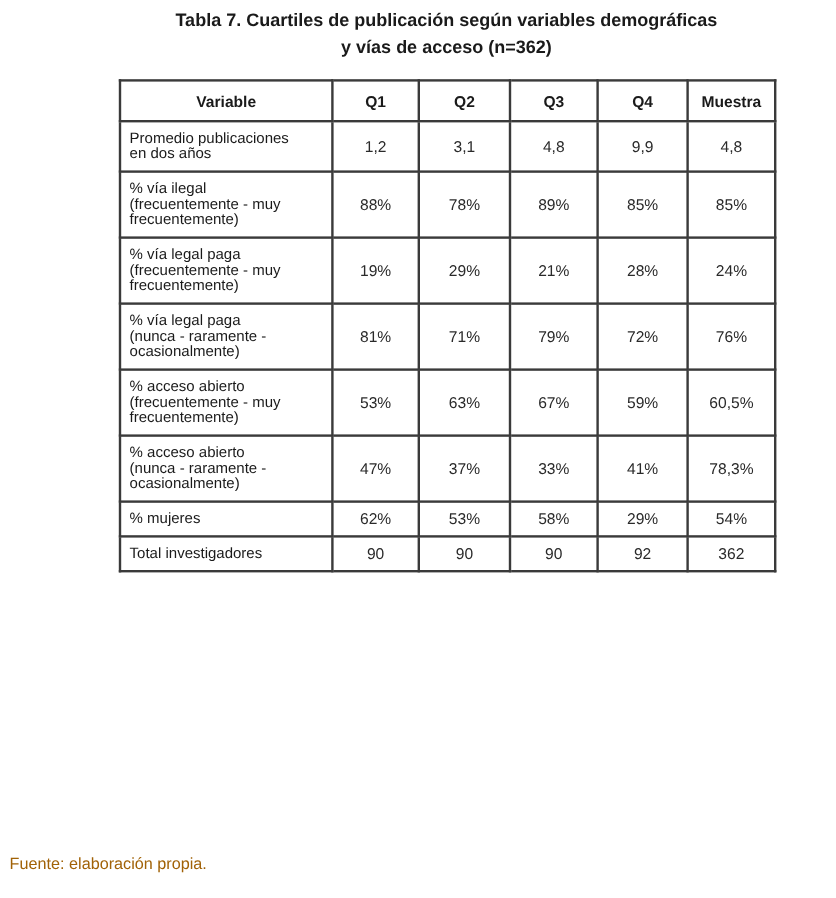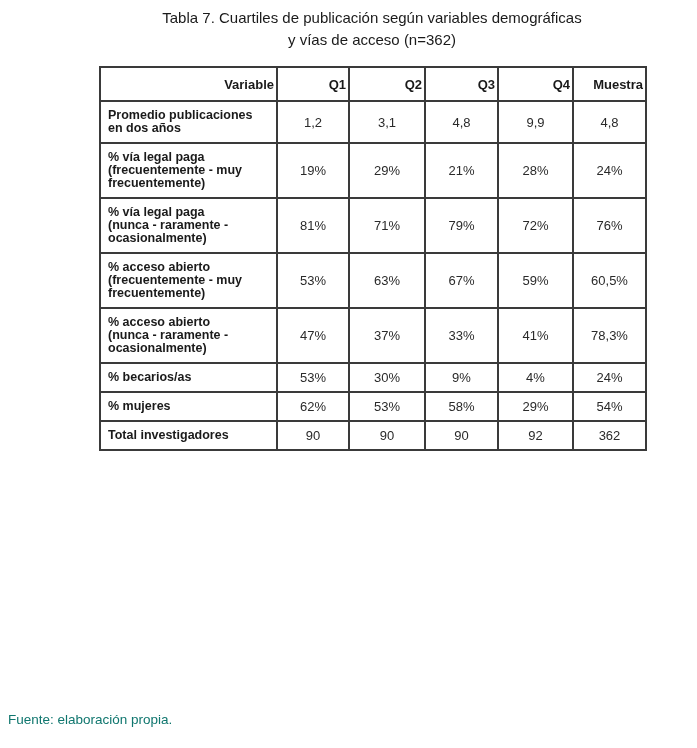--- a/index.html
+++ b/index.html
@@ -15,21 +15,21 @@
     color: #1e1e1e;
     overflow: hidden;
   }
   .doc-title {
     position: absolute;
     left: 99px;
     top: 7px;
     width: 546px;
     text-align: center;
     font-size: 15px;
-    font-weight: normal;
+    font-weight: bold;
     line-height: 22px;
     white-space: pre-line;
     color: #1a1a1a;
   }
   table.quartile-table {
     position: absolute;
     left: 99px;
     top: 66px;
     width: 546px;
     border-collapse: collapse;
@@ -37,44 +37,44 @@
   }
   table.quartile-table th,
   table.quartile-table td {
     border: 2px solid #3a3a3a;
     vertical-align: middle;
   }
   table.quartile-table th {
     font-size: 13px;
     font-weight: bold;
     padding: 8.5px 2px;
-    text-align: right;
+    text-align: center;
     color: #1a1a1a;
   }
   td.row-label {
-    font-weight: bold;
+    font-weight: normal;
     font-size: 12.5px;
     line-height: 13px;
     text-align: left;
     padding: 7px 6px 7px 7px;
     white-space: pre-line;
     color: #1a1a1a;
   }
   td.cell-val {
     font-size: 13px;
     text-align: center;
     padding: 2px;
     color: #2a2a2a;
   }
   .doc-source {
     position: absolute;
     left: 8px;
     top: 712px;
     font-size: 13.5px;
-    color: #0f766e;
+    color: #a16207;
   }
 </style>
 </head>
 <body>
 
 <div class="doc-title">Tabla 7. Cuartiles de publicación según variables demográficas
 y vías de acceso (n=362)</div>
 
 <table class="quartile-table">
   <colgroup>
@@ -97,20 +97,30 @@
   </thead>
   <tbody>
     <tr>
       <td class="row-label">Promedio publicaciones
 en dos años</td>
       <td class="cell-val">1,2</td>
       <td class="cell-val">3,1</td>
       <td class="cell-val">4,8</td>
       <td class="cell-val">9,9</td>
       <td class="cell-val">4,8</td>
+    </tr>
+    <tr>
+      <td class="row-label">% vía ilegal
+(frecuentemente - muy
+frecuentemente)</td>
+      <td class="cell-val">88%</td>
+      <td class="cell-val">78%</td>
+      <td class="cell-val">89%</td>
+      <td class="cell-val">85%</td>
+      <td class="cell-val">85%</td>
     </tr>
     <tr>
       <td class="row-label">% vía legal paga
 (frecuentemente - muy
 frecuentemente)</td>
       <td class="cell-val">19%</td>
       <td class="cell-val">29%</td>
       <td class="cell-val">21%</td>
       <td class="cell-val">28%</td>
       <td class="cell-val">24%</td>
@@ -139,28 +149,20 @@
       <td class="row-label">% acceso abierto
 (nunca - raramente -
 ocasionalmente)</td>
       <td class="cell-val">47%</td>
       <td class="cell-val">37%</td>
       <td class="cell-val">33%</td>
       <td class="cell-val">41%</td>
       <td class="cell-val">78,3%</td>
     </tr>
     <tr>
-      <td class="row-label">% becarios/as</td>
-      <td class="cell-val">53%</td>
-      <td class="cell-val">30%</td>
-      <td class="cell-val">9%</td>
-      <td class="cell-val">4%</td>
-      <td class="cell-val">24%</td>
-    </tr>
-    <tr>
       <td class="row-label">% mujeres</td>
       <td class="cell-val">62%</td>
       <td class="cell-val">53%</td>
       <td class="cell-val">58%</td>
       <td class="cell-val">29%</td>
       <td class="cell-val">54%</td>
     </tr>
     <tr>
       <td class="row-label">Total investigadores</td>
       <td class="cell-val">90</td>

